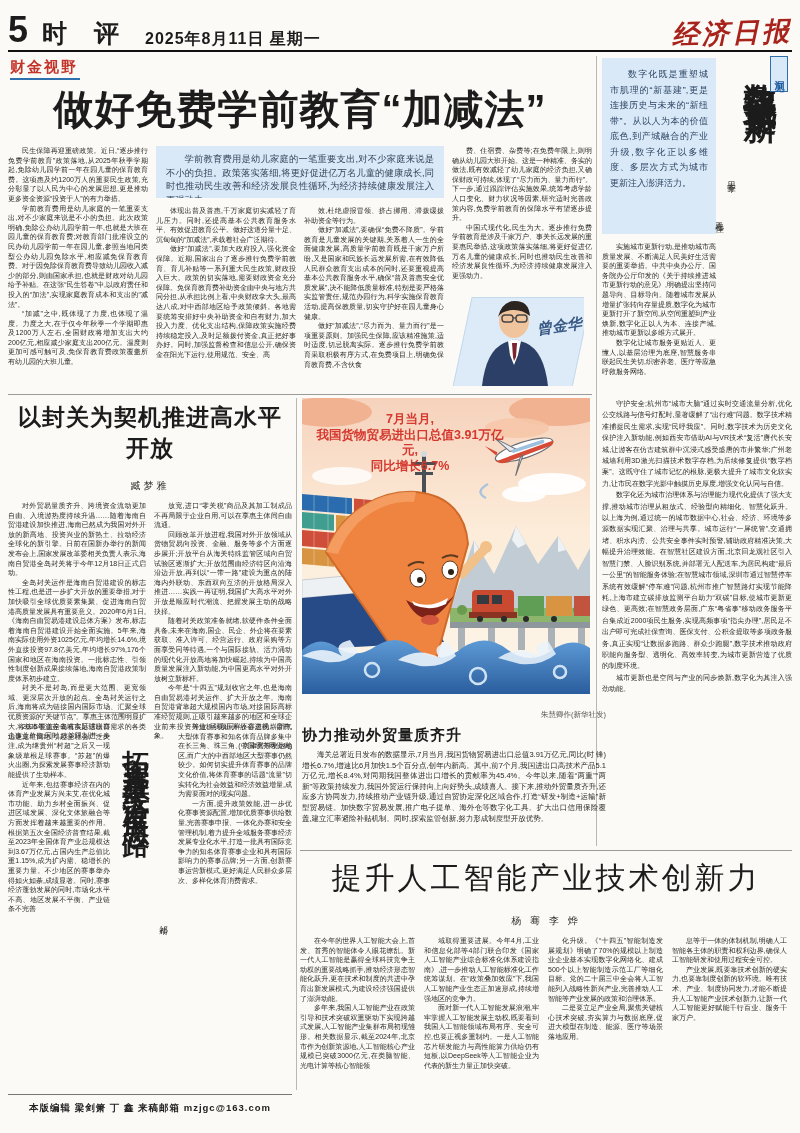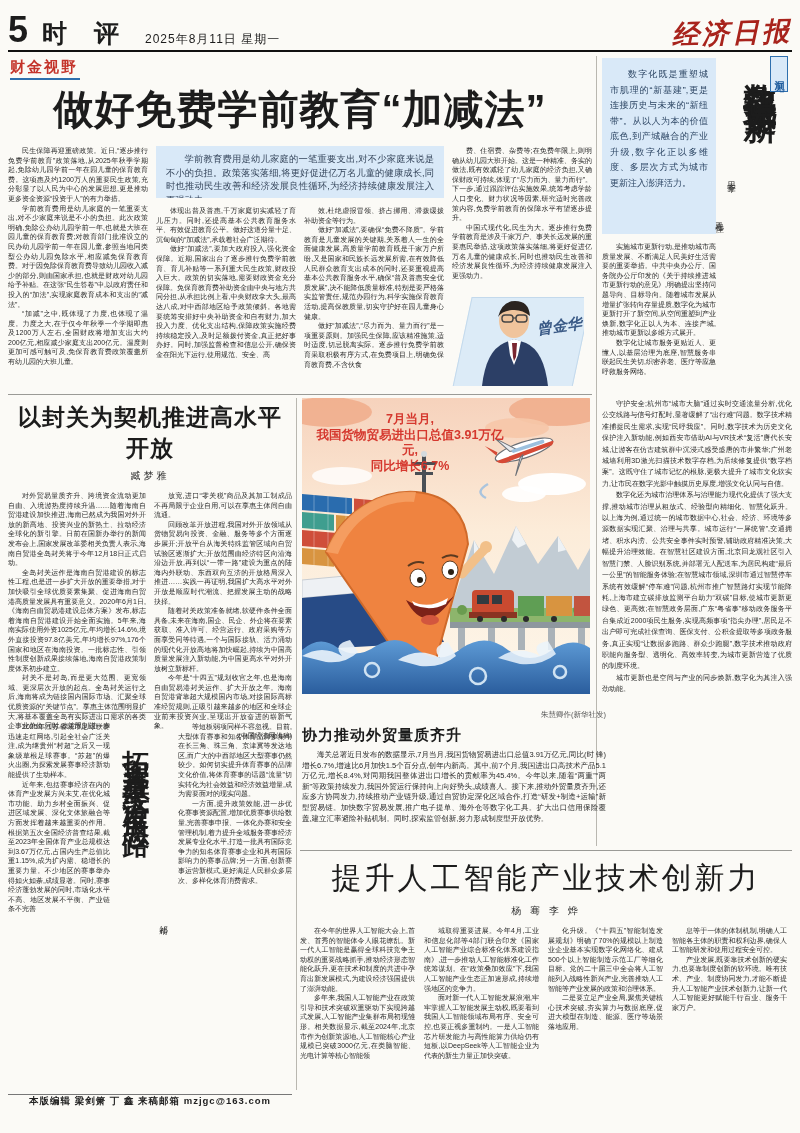--- a/index.html
+++ b/index.html
@@ -3,21 +3,21 @@
 <meta charset="utf-8">
 <style>
   html,body{margin:0;padding:0;background:#d8d6d0;}
   #page{position:relative;width:800px;height:1133px;margin:0 auto;background:#fbfaf6;
         font-family:"Liberation Sans",sans-serif;color:#1c1c1c;overflow:hidden;}
   .abs{position:absolute;}
   
   #header{left:8px;top:6px;width:784px;height:42px;display:flex;align-items:flex-end;}
   .pagenum{font-size:36px;font-weight:bold;line-height:36px;}
   .section{font-size:25px;font-weight:bold;letter-spacing:10px;margin-left:14px;line-height:30px;}
-  .dateline{font-size:12px;font-weight:normal;margin-left:16px;line-height:18px;letter-spacing:1px;}
+  .dateline{font-size:16px;font-weight:bold;margin-left:16px;line-height:18px;letter-spacing:1px;}
   .masthead{margin-left:auto;font-family:"DejaVu Serif",serif;font-style:italic;font-weight:bold;
             font-size:27px;color:#a8231c;letter-spacing:3px;transform:rotate(-2deg);line-height:30px;}
   .hrule{background:#111;height:2px;}
   .thinrule{background:#9a9a96;height:1px;}
   .vrule{background:#b9b7b0;width:1px;}
   
   .kicker{font-size:15px;font-weight:bold;color:#c4342b;border-bottom:2px solid #2e6fae;
           padding:0 2px 3px 0;letter-spacing:2px;}
   .headline1{width:584px;text-align:center;font-size:40px;font-weight:bold;letter-spacing:1px;line-height:46px;}
   
@@ -33,21 +33,21 @@
   .midcols{display:flex;gap:8px;margin-top:8px;flex:1;}
   .midcol{width:140px;height:186px;}
   
   .photo{margin-top:5px;width:132px;height:95px;position:relative;overflow:hidden;}
   .photo .bgslant{position:absolute;left:10px;top:6px;width:118px;height:89px;background:#dcebf7;
                   transform:skewX(-12deg);border:1px solid #c3d9ec;}
   .sig{position:absolute;right:2px;top:26px;font-family:"DejaVu Serif",serif;font-style:italic;
        font-weight:bold;font-size:15px;color:#3a5a86;transform:rotate(-8deg);}
   
   .headline2{width:284px;text-align:center;font-size:23px;font-weight:bold;letter-spacing:1px;}
-  .byline{width:100%;text-align:center;font-size:10px;color:#333;letter-spacing:3px;margin-top:5px;}
+  .byline{width:100%;text-align:center;font-size:10px;color:#333;letter-spacing:3px;margin-top:15px;}
   .twocols{display:flex;gap:8px;margin-top:8px;}
   .ocol{width:138px;height:250px;}
   .credit-r{text-align:right;text-indent:0 !important;}
   
   .cartoonwrap{width:304px;}
   .cartoon-credit{text-align:right;font-size:7.5px;color:#555;margin-top:16px;}
   .caption-title{font-size:15px;font-weight:bold;margin-top:6px;letter-spacing:1px;}
   .caption-body{margin-top:5px;height:96px;}
   .signoff{float:right;}
   .cartoon-text{position:absolute;left:8px;top:14px;width:200px;text-align:center;
@@ -61,21 +61,21 @@
             text-align:justify;overflow:hidden;}
   .rleadbox p{margin:0;text-indent:2em;}
   .wide{font-size:7px;line-height:11.4px;text-align:justify;color:#2a2a2a;overflow:hidden;}
   
   .vheadline2{writing-mode:vertical-rl;font-size:27px;font-weight:bold;letter-spacing:9px;line-height:40px;}
   
   .headline3{width:492px;text-align:center;font-size:30px;font-weight:normal;letter-spacing:3px;}
   .aicols{display:flex;gap:9px;margin-top:8px;}
   .acol{width:115px;height:196px;}
   
-  .footer{border-top:1px solid #777;padding-top:0;text-align:center;font-size:9.5px;
+  .footer{border-top:1px solid #777;padding-top:7px;text-align:center;font-size:9.5px;
           font-weight:bold;letter-spacing:1px;color:#222;}
 </style>
 </head>
 <body>
 
 <div id="page">
 
   <div class="abs" id="header">
     <span class="pagenum">5</span>
     <span class="section">时 评</span>

